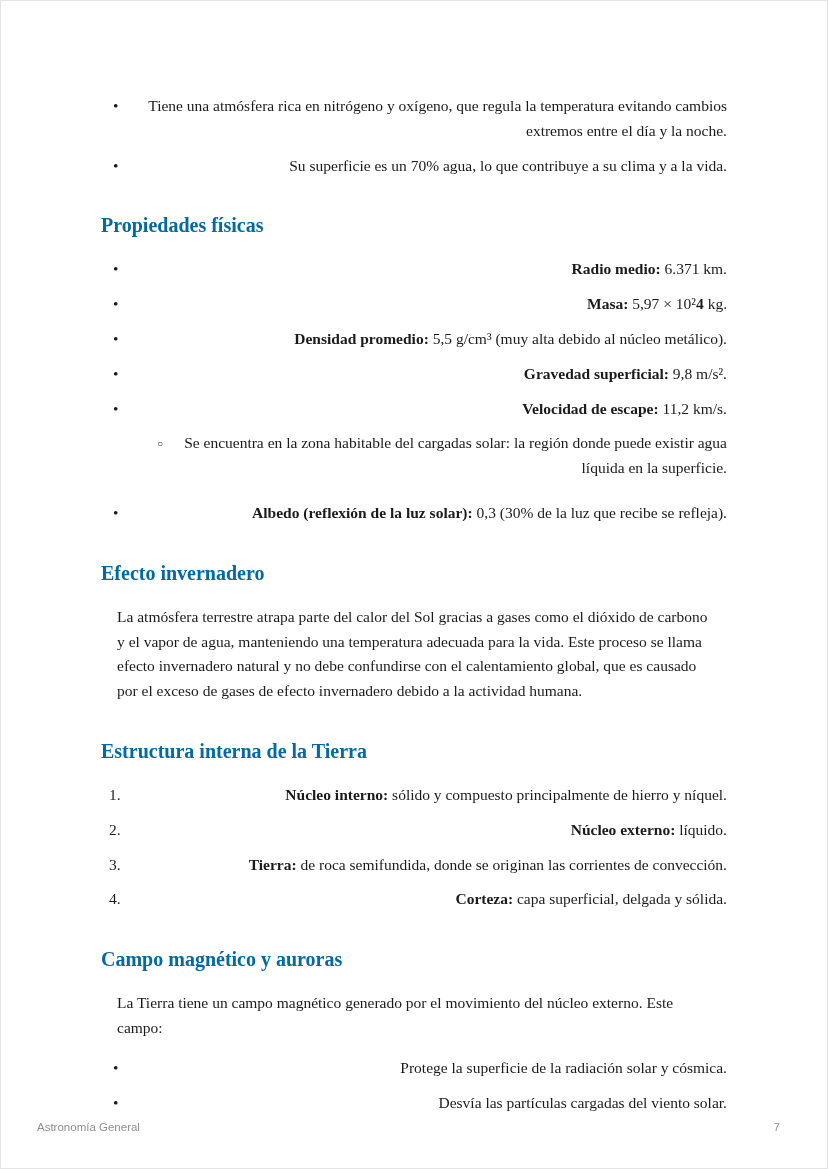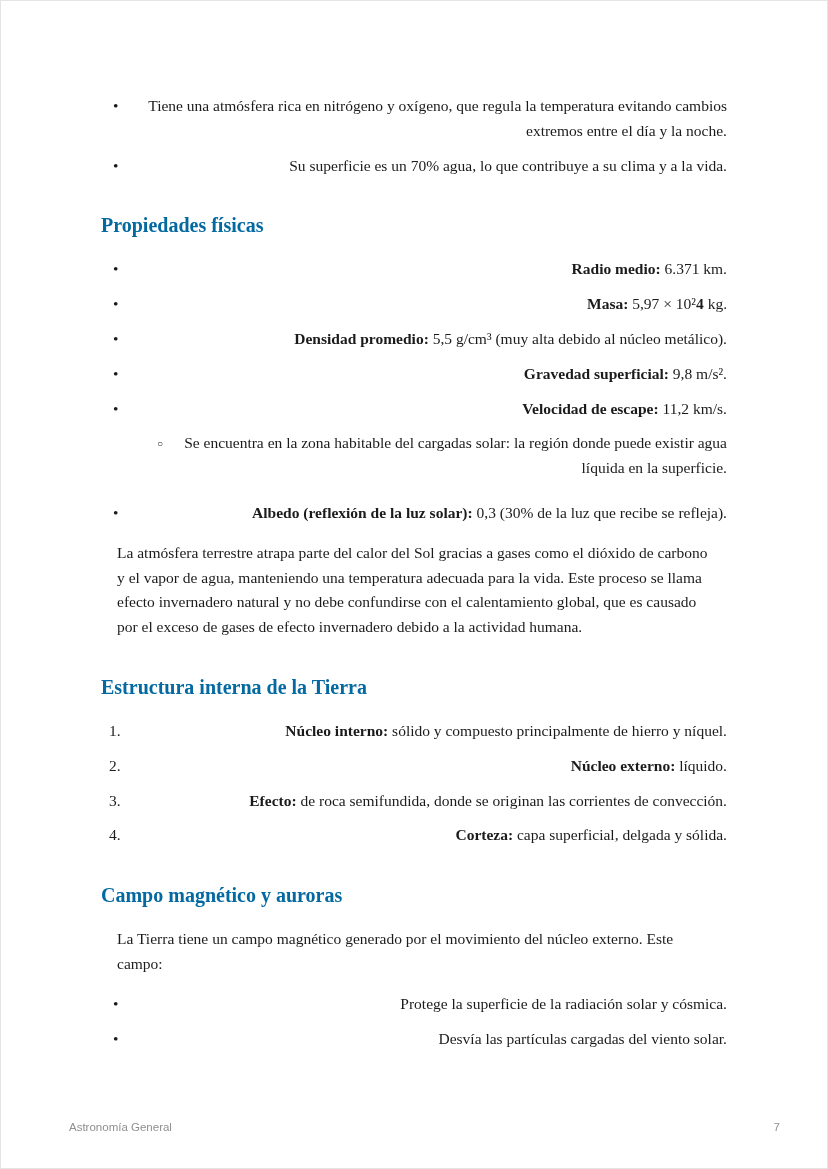--- a/index.html
+++ b/index.html
@@ -55,21 +55,20 @@
     position: absolute;
     left: 36px;
     right: 47px;
     bottom: 32px;
     display: flex;
     justify-content: space-between;
     align-items: baseline;
     font-family: "Liberation Sans", "DejaVu Sans", sans-serif;
     font-size: 11.5px;
     color: #8f8f8f;
-    margin-left: 32px;
   }
 </style>
 </head>
 <body>
 
 <div class="page">
   <main class="content">
 
     <ul class="blist">
       <li>
@@ -111,35 +110,36 @@
             </li>
           </ul>
         </div>
       </li>
       <li>
         <span class="marker">•</span>
         <span class="li-body"><b>Albedo (reflexión de la luz solar):</b><span> 0,3 (30% de la luz que recibe se refleja).</span></span>
       </li>
     </ul>
 
+    <h2>Efecto invernadero</h2>
     <p>La atmósfera terrestre atrapa parte del calor del Sol gracias a gases como el dióxido de carbono y el vapor de agua, manteniendo una temperatura adecuada para la vida. Este proceso se llama efecto invernadero natural y no debe confundirse con el calentamiento global, que es causado por el exceso de gases de efecto invernadero debido a la actividad humana.</p>
 
     <h2>Estructura interna de la Tierra</h2>
     <ol class="nlist">
       <li>
         <span class="marker">1.</span>
         <span class="li-body"><b>Núcleo interno:</b><span> sólido y compuesto principalmente de hierro y níquel.</span></span>
       </li>
       <li>
         <span class="marker">2.</span>
         <span class="li-body"><b>Núcleo externo:</b><span> líquido.</span></span>
       </li>
       <li>
         <span class="marker">3.</span>
-        <span class="li-body"><b>Efecto:</b><span> de roca semifundida, donde se originan las corrientes de convección.</span></span>
+        <span class="li-body"><b>Tierra:</b><span> de roca semifundida, donde se originan las corrientes de convección.</span></span>
       </li>
       <li>
         <span class="marker">4.</span>
         <span class="li-body"><b>Corteza:</b><span> capa superficial, delgada y sólida.</span></span>
       </li>
     </ol>
 
     <h2>Campo magnético y auroras</h2>
     <p>La Tierra tiene un campo magnético generado por el movimiento del núcleo externo. Este campo:</p>
     <ul class="blist">

